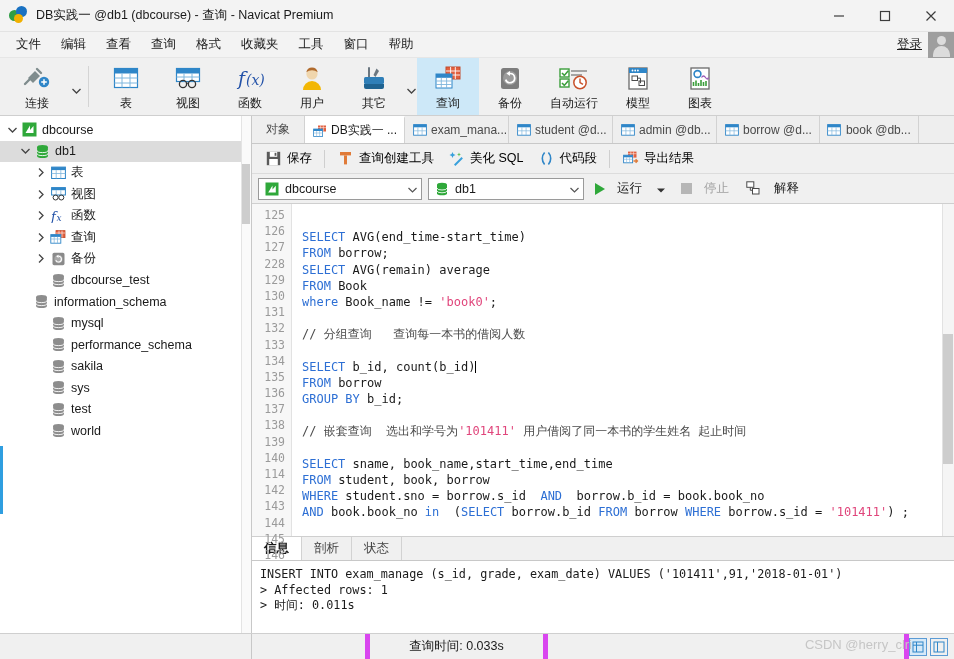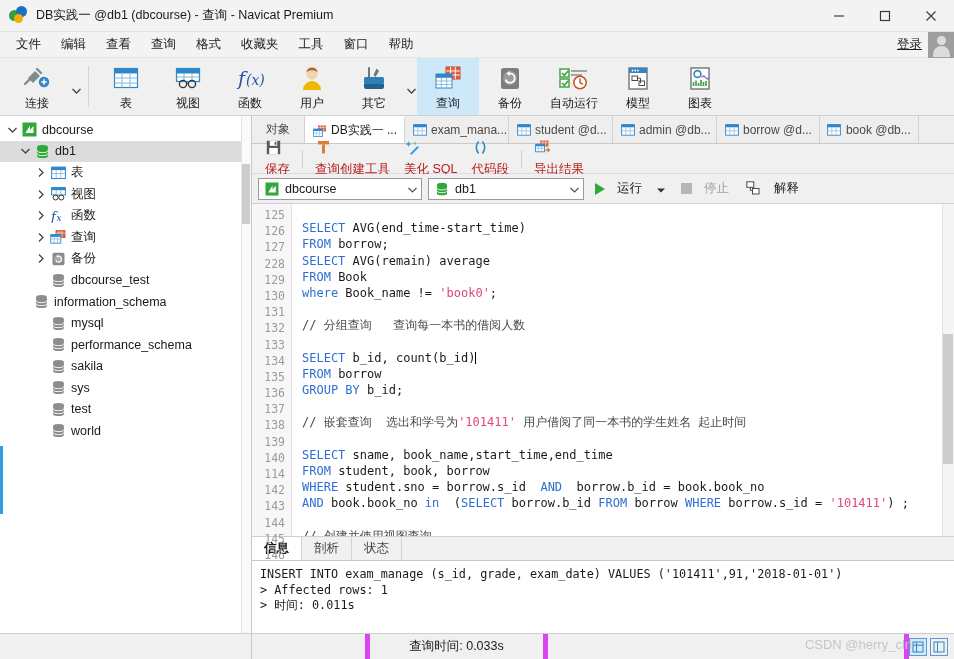--- a/index.html
+++ b/index.html
@@ -110,21 +110,21 @@
   .tab-ico { width: 15px; height: 13px; flex:0 0 15px; display:flex;align-items:center;justify-content:center;}
 
   
   .qtoolbar {
     height: 30px; flex: 0 0 30px;
     background: #f0f0f0;
     display: flex; align-items: center;
     padding-left: 6px; gap: 0px;
     border-bottom: 1px solid #dcdcdc;
   }
-  .qt-btn { display:flex; align-items:flex-start; gap:5px; padding: 3px 7px; font-size:12.5px; color:#b91c1c; white-space:nowrap;flex-direction:column; }
+  .qt-btn { display:flex; align-items:flex-end; gap:5px; padding: 3px 7px; font-size:12.5px; color:#000000; white-space:nowrap; }
   .qt-sep { width:1px; height:18px; background:#cfcfcf; margin: 0 5px; }
   .qt-ico { width:17px;height:17px;display:flex;align-items:center;justify-content:center;}
 
   
   .connrow {
     height: 30px; flex: 0 0 30px;
     background: #f0f0f0;
     display: flex; align-items: center; gap: 6px;
     padding-left: 6px;
     border-bottom: 1px solid #cfcfcf;
@@ -145,21 +145,21 @@
 
   
   .editor-wrap { flex: 1 1 auto; min-height:0; position: relative; background:#ffffff; border-bottom:1px solid #cfcfcf; display:flex; }
   .gutter {
     width: 40px; flex:0 0 40px; background:#f7f7f7; border-right:1px solid #e2e2e2;
     font-family: "DejaVu Sans Mono", monospace; font-size: 11.5px; color:#9a9a9a;
     text-align: right; padding-right: 6px; padding-top: 3px;
   }
   .gutter div { height: 16.2px; line-height: 16.2px; }
   .code {
-    flex:1 1 auto; min-width:0; overflow:hidden; padding-top:0; padding-left:10px;
+    flex:1 1 auto; min-width:0; overflow:hidden; padding-top:9px; padding-left:10px;
     font-family: "DejaVu Sans Mono", monospace; font-size: 12px;
   }
   .code .ln { height: 16.2px; line-height: 16.2px; white-space: pre; color:#1a1a1a; }
   .kw  { color:#2d6fd4; }
   .str { color:#e0457b; }
   .cmt { color:#4a4a4a; }
   .caret-bar { display:inline-block; width:1px; height:12px; background:#000; vertical-align:-2px; }
   .ed-scroll-v { position:absolute; right:0; top:0; width:12px; height:100%; background:#f5f5f5; border-left:1px solid #e2e2e2;}
   .ed-scroll-v .thumb { position:absolute; right:1px; top:130px; width:10px; height:130px; background:#cdcdcd;}
 

